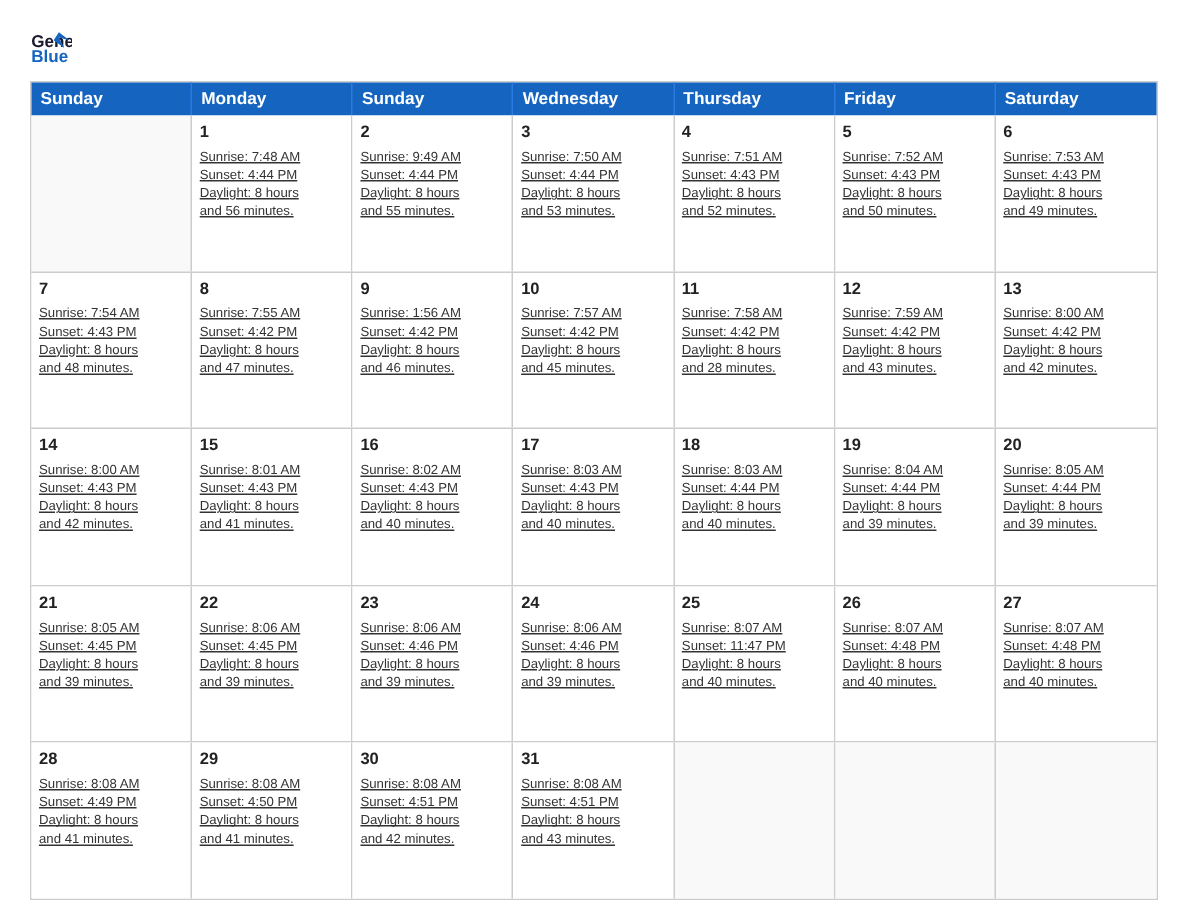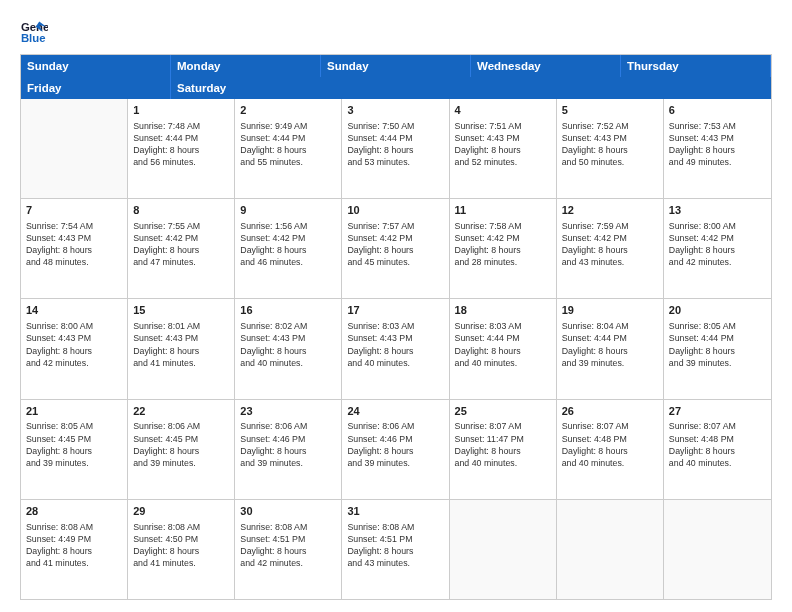--- a/index.html
+++ b/index.html
@@ -46,21 +46,21 @@
       color: #444;
     }
     .calendar {
       flex: 1;
       display: flex;
       flex-direction: column;
       border: 1px solid #ccc;
     }
     .cal-header-row {
       display: grid;
-      grid-template-columns: repeat(5, 1fr);
+      grid-template-columns: repeat(7, 1fr);
       background: #1565c0;
     }
     .cal-header-cell {
       color: #fff;
       font-size: 11.5px;
       font-weight: bold;
       padding: 5px 6px;
       border-right: 1px solid #2a7ae2;
       text-align: left;
     }
@@ -92,20 +92,21 @@
       font-size: 11px;
       font-weight: bold;
       color: #222;
       display: block;
       margin-bottom: 2px;
     }
     .cell-info {
       font-size: 8.8px;
       color: #333;
       line-height: 1.38;
+      text-decoration: underline;
     }
   </style>
 </head>
 <body>
 
 <div class="page">
   <div class="header">
     <div class="logo">
       <svg class="logo-icon" viewBox="0 0 32 32">
         <rect x="0" y="0" width="32" height="32" fill="white"></rect>

